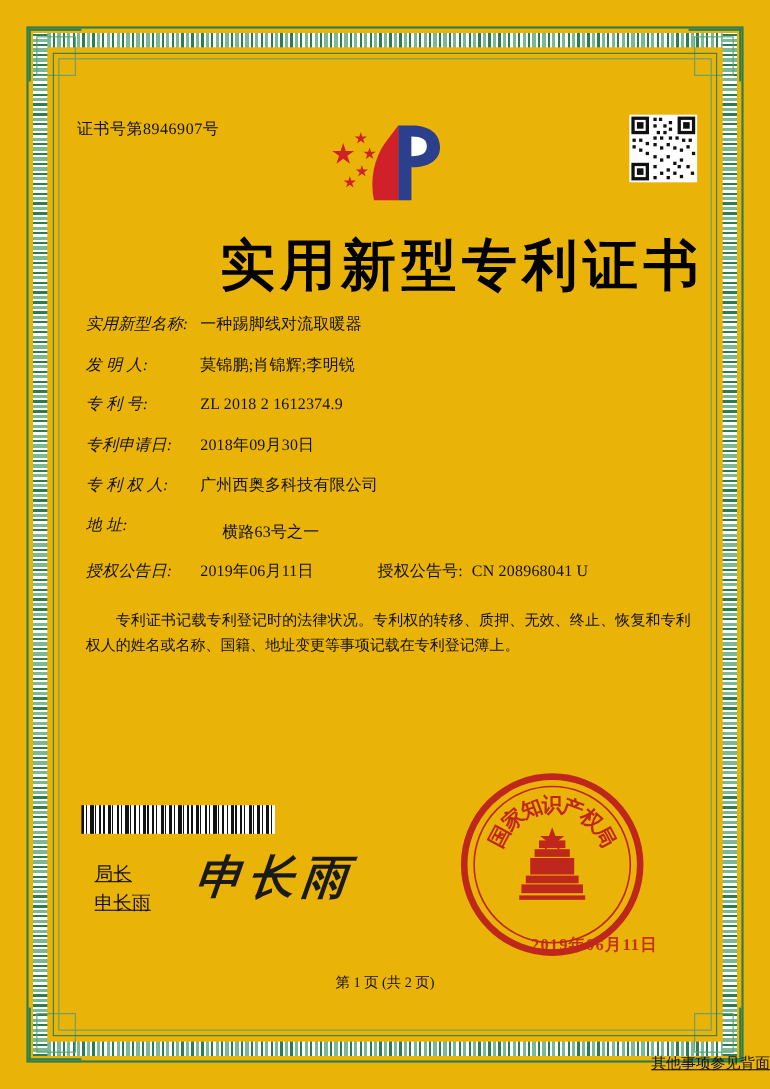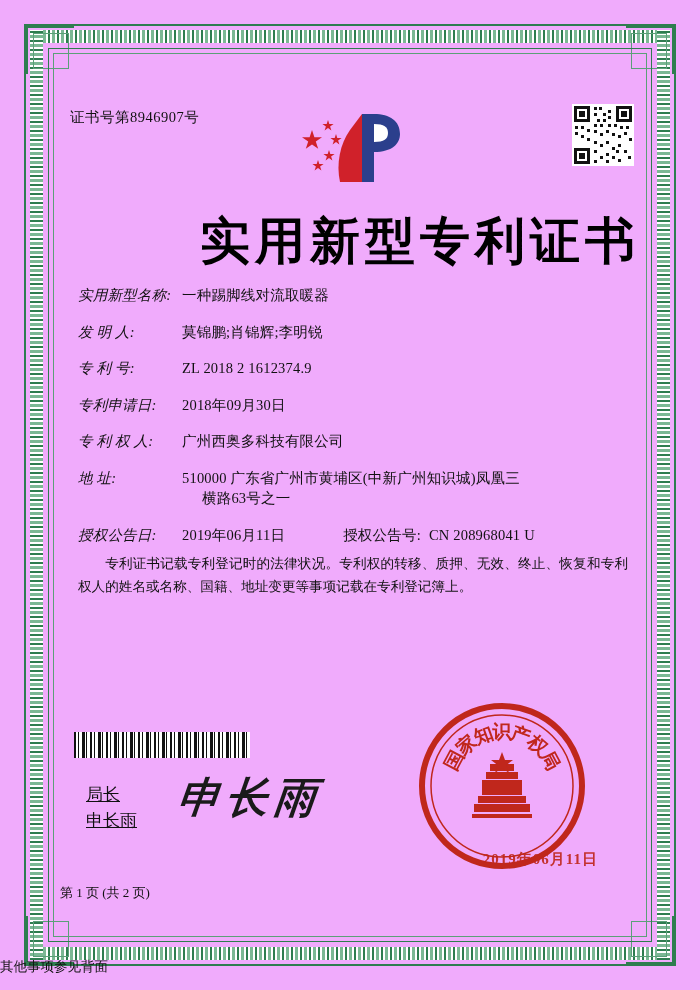--- a/index.html
+++ b/index.html
@@ -13,21 +13,21 @@
     font-family: "Liberation Serif", "DejaVu Serif", serif;
     color: #1a1a1a;
     position: relative;
     overflow: hidden;
   }
 
   
   .page {
     position: absolute;
     inset: 0;
-    background: #f0abfc;
+    background: #eab308;
   }
   .border-outer {
     position: absolute;
     left: 24px; top: 24px; right: 24px; bottom: 24px;
     border: 2px solid #2e7d4f;
   }
   .band {
     position: absolute;
     background:
       repeating-linear-gradient(90deg,
@@ -221,32 +221,33 @@
     color: #c0271c;
     letter-spacing: 1px;
     font-weight: bold;
     opacity: 0.92;
   }
 
   .page-num {
     position: absolute;
     left: 0; right: 0;
     bottom: 28px;
-    text-align: left;
+    text-align: center;
     font-size: 13px;
     color: #111;
   }
 
   .footnote {
     position: absolute;
     left: 0; right: 0;
     bottom: 14px;
-    text-align: left;
+    text-align: right;
     font-size: 13.5px;
     color: #111;
+    text-decoration: underline;
   }
 </style>
 </head>
 <body>
 
 <div class="page">
 
   <div class="border-outer"></div>
   <div class="band band-top"></div>
   <div class="band band-bottom"></div>
@@ -367,21 +368,20 @@
       </div>
 
       <div class="frow">
         <div class="flabel">专 利 权 人:</div>
         <div class="fvalue">广州西奥多科技有限公司</div>
       </div>
 
       <div class="frow">
         <div class="flabel">地 址:</div>
         <div class="fvalue">
-          <span>510000 广东省广州市黄埔区(中新广州知识城)凤凰三</span>
           <span class="line2">横路63号之一</span>
         </div>
       </div>
 
       <div class="frow inline2">
         <div class="flabel">授权公告日:</div>
         <div class="fvalue">
           <span>2019年06月11日</span>
           <span class="seg-label">授权公告号:</span>
           <span>CN 208968041 U</span>

